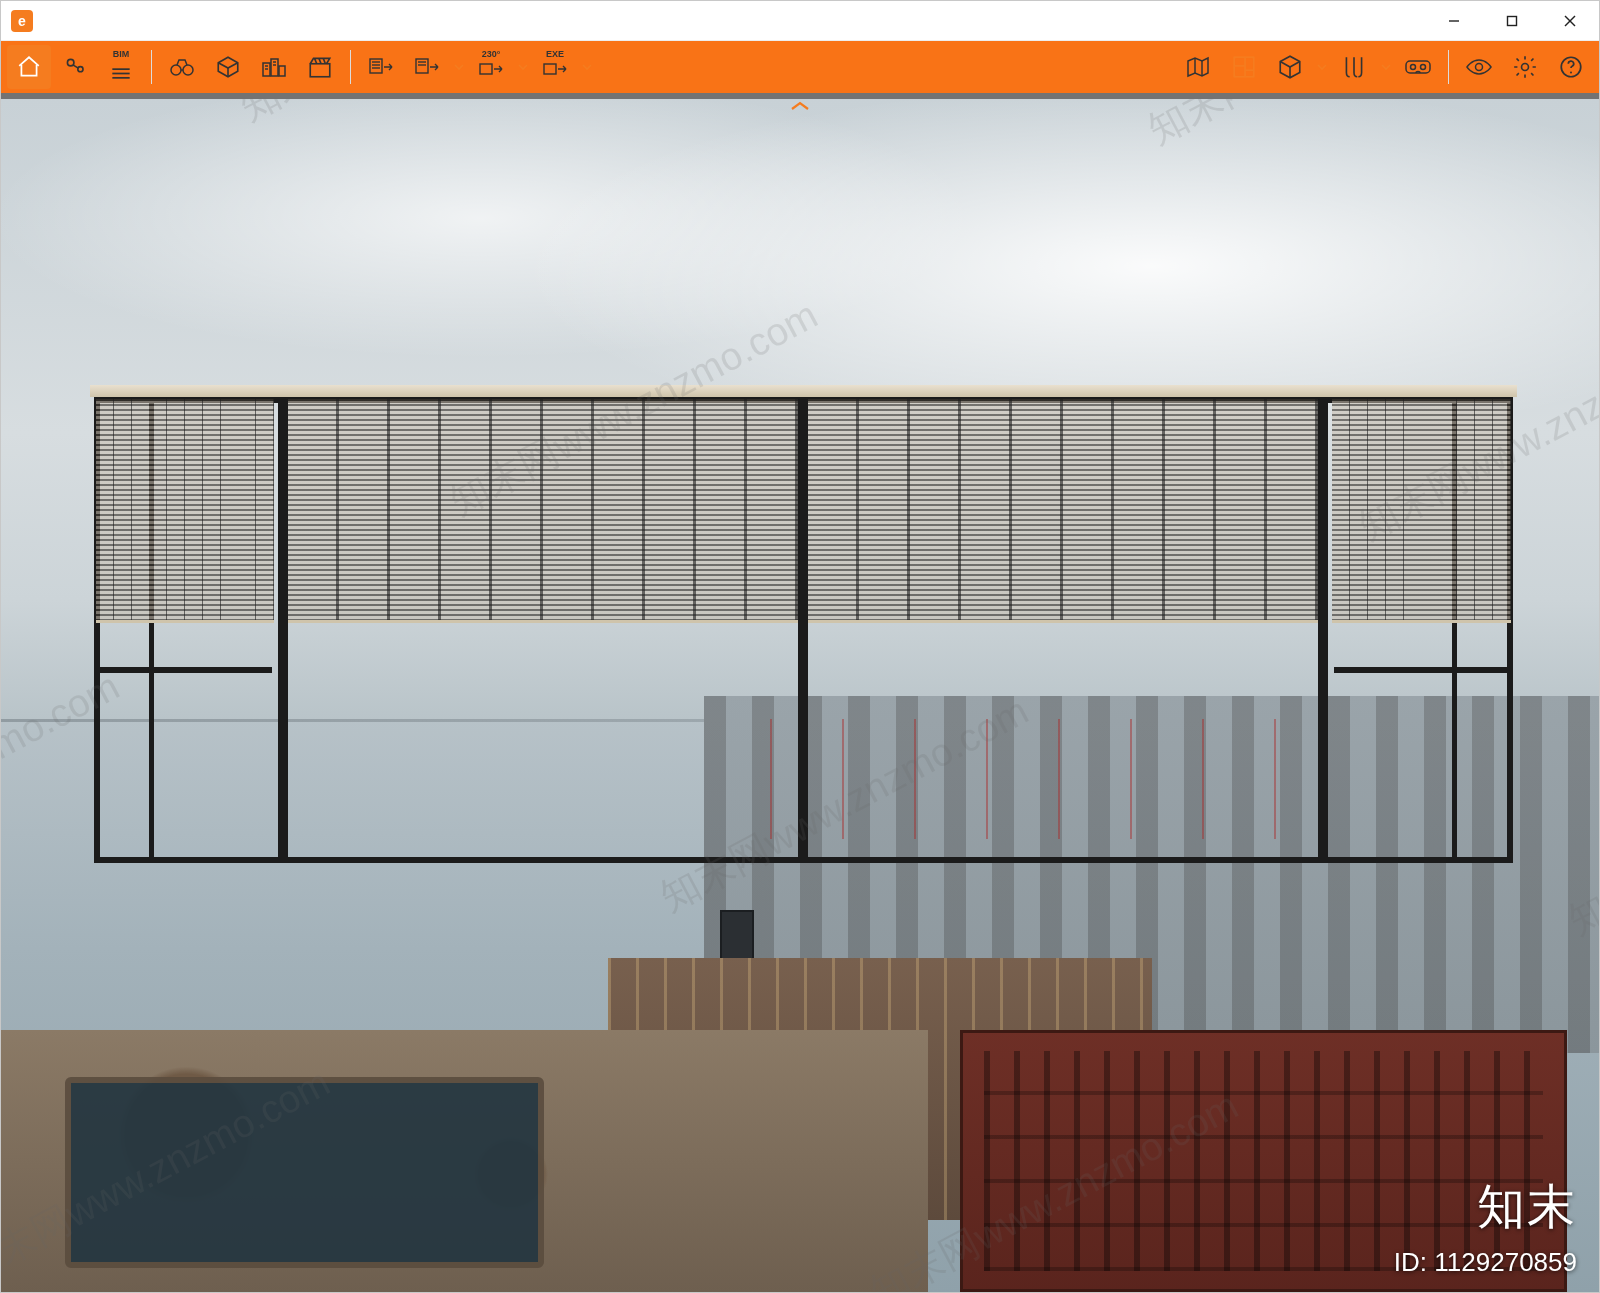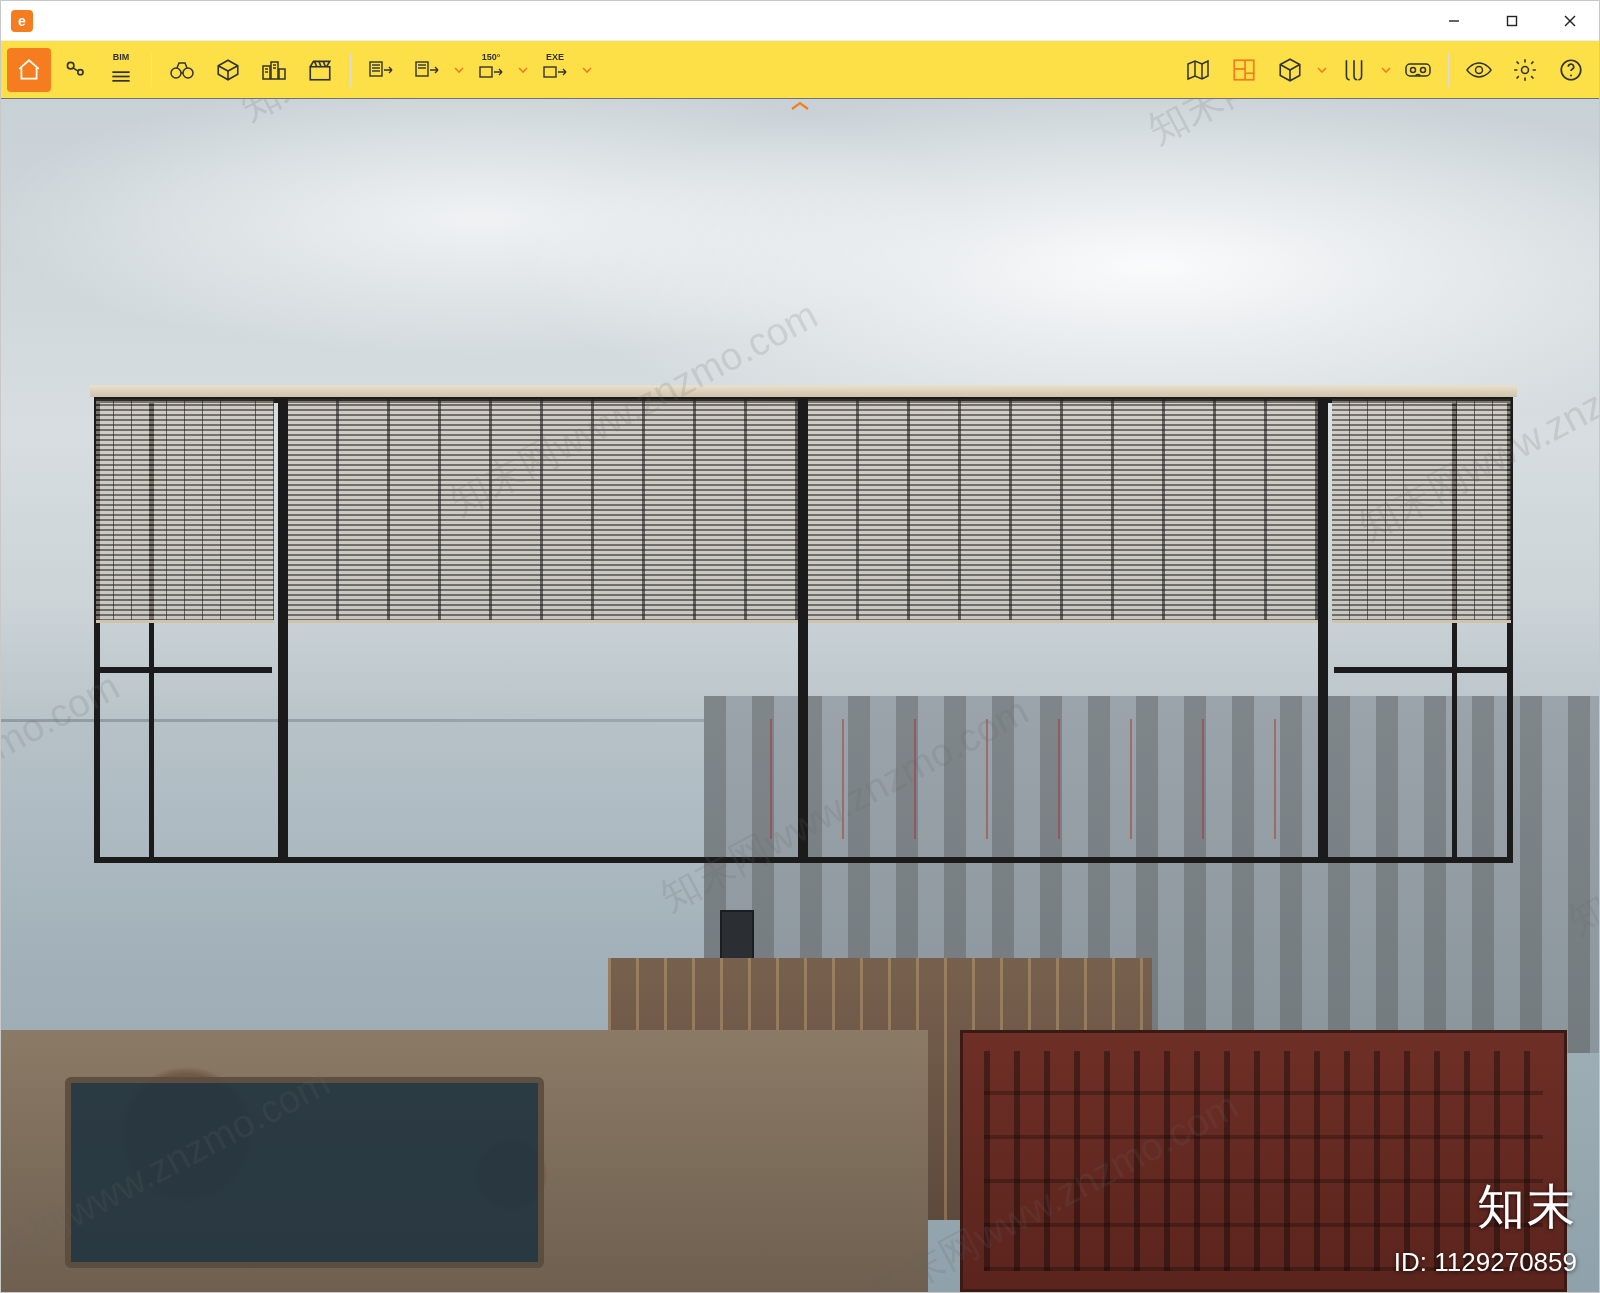--- a/index.html
+++ b/index.html
@@ -4,21 +4,21 @@
 <style>
   * { margin: 0; padding: 0; box-sizing: border-box; }
   html, body { width: 1600px; height: 1293px; font-family: "Segoe UI", Arial, sans-serif; overflow: hidden; background: #fff; }
   .window-frame { width: 100%; height: 100%; display: flex; flex-direction: column; border: 1px solid #c8c8c8; }
   .titlebar { height: 40px; display: flex; align-items: center; background: #fff; border-bottom: 1px solid #eee; }
   .titlebar-left { display: flex; align-items: center; gap: 8px; padding-left: 10px; flex: 1; }
   .app-icon { width: 22px; height: 22px; background: #f57c1f; border-radius: 4px; display: flex; align-items: center; justify-content: center; color: #fff; font-weight: bold; font-size: 14px; }
   .window-controls { display: flex; }
   .win-btn { width: 58px; height: 40px; display: flex; align-items: center; justify-content: center; cursor: pointer; color: #222; }
 
-  .toolbar { height: 58px; display: flex; align-items: center; justify-content: space-between; background: #fde047; border-bottom: 1px solid #737373; padding: 0 6px; }
+  .toolbar { height: 58px; display: flex; align-items: center; justify-content: space-between; background: #f97316; border-bottom: 6px solid #737373; padding: 0 6px; }
   .toolbar-left, .toolbar-right { display: flex; align-items: center; gap: 2px; }
   .tb-btn { width: 44px; height: 44px; display: flex; align-items: center; justify-content: center; border-radius: 4px; cursor: pointer; color: #333; position: relative; }
   .tb-btn.active { background: #f57c1f; color: #fff; }
   .tb-btn.orange-icon svg { stroke: #f57c1f; color: #f57c1f; }
   .tb-sep { width: 1px; height: 34px; background: #dcdcdc; margin: 0 6px; }
   .tb-dd { width: 16px; display: flex; align-items: center; justify-content: center; cursor: pointer; color: #f57c1f; }
   .tb-btn .lbl { position: absolute; top: 4px; font-size: 9px; font-weight: 600; color: #333; }
 
   .viewport { flex: 1; position: relative; overflow: hidden; background: linear-gradient(to bottom, #cfd6da 0%, #dbe1e4 35%, #c7cfd3 55%, #9aa7ad 100%); }
   .expand-handle { position: absolute; top: 0; left: 50%; transform: translateX(-50%); width: 28px; height: 14px; cursor: pointer; color: #f57c1f; z-index: 30; }
@@ -196,21 +196,21 @@
             <line x1="5" y1="10" x2="13" y2="10"></line>
             <path d="M17 12h8m0 0-3-3m3 3-3 3"></path>
           </svg>
       </div>
       <div class="tb-dd">
         <svg width="10" height="10" viewBox="0 0 10 10">
             <path d="M1 3l4 4 4-4" fill="none" stroke="currentColor" stroke-width="1.6"></path>
           </svg>
       </div>
       <div class="tb-btn">
-        <span class="lbl">150°</span>
+        <span class="lbl">230°</span>
         <svg width="28" height="26" viewBox="0 0 28 24" fill="none" stroke="currentColor" stroke-width="1.4">
             <rect x="3" y="9" width="12" height="10"></rect>
             <path d="M17 14h8m0 0-3-3m3 3-3 3"></path>
           </svg>
       </div>
       <div class="tb-dd">
         <svg width="10" height="10" viewBox="0 0 10 10">
             <path d="M1 3l4 4 4-4" fill="none" stroke="currentColor" stroke-width="1.6"></path>
           </svg>
       </div>

